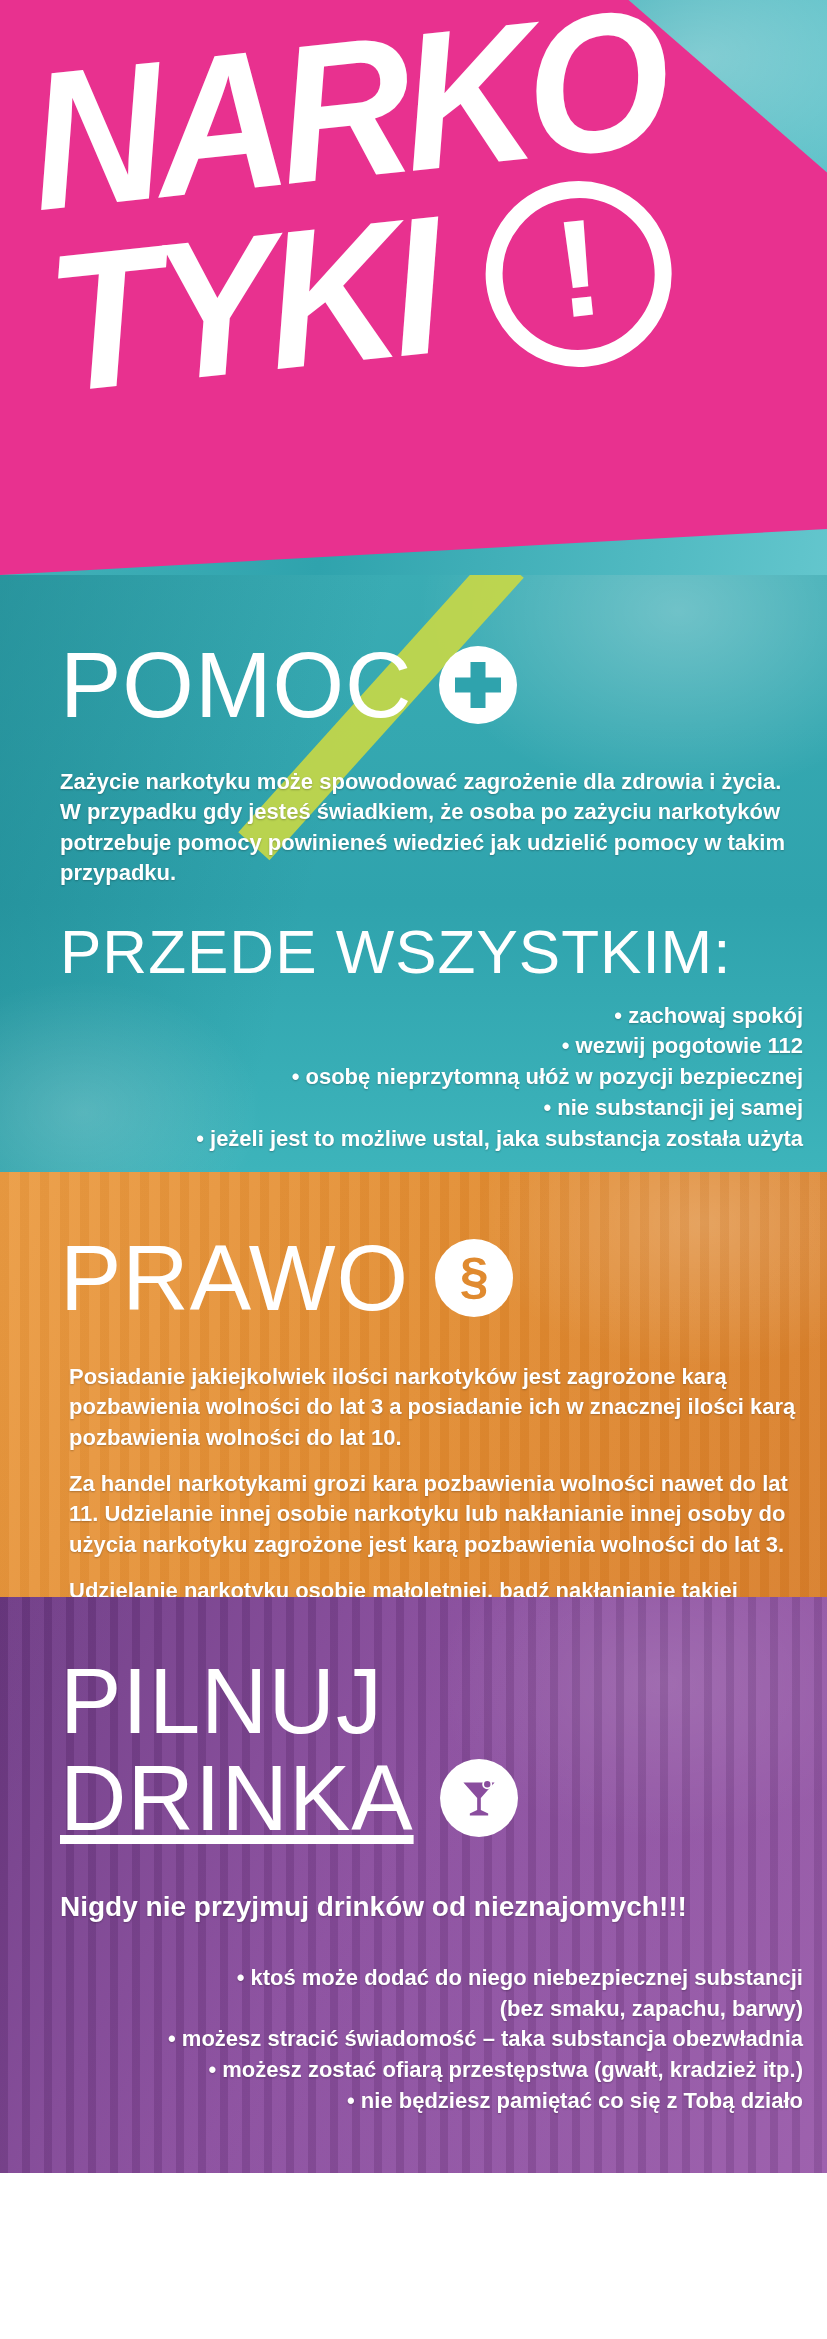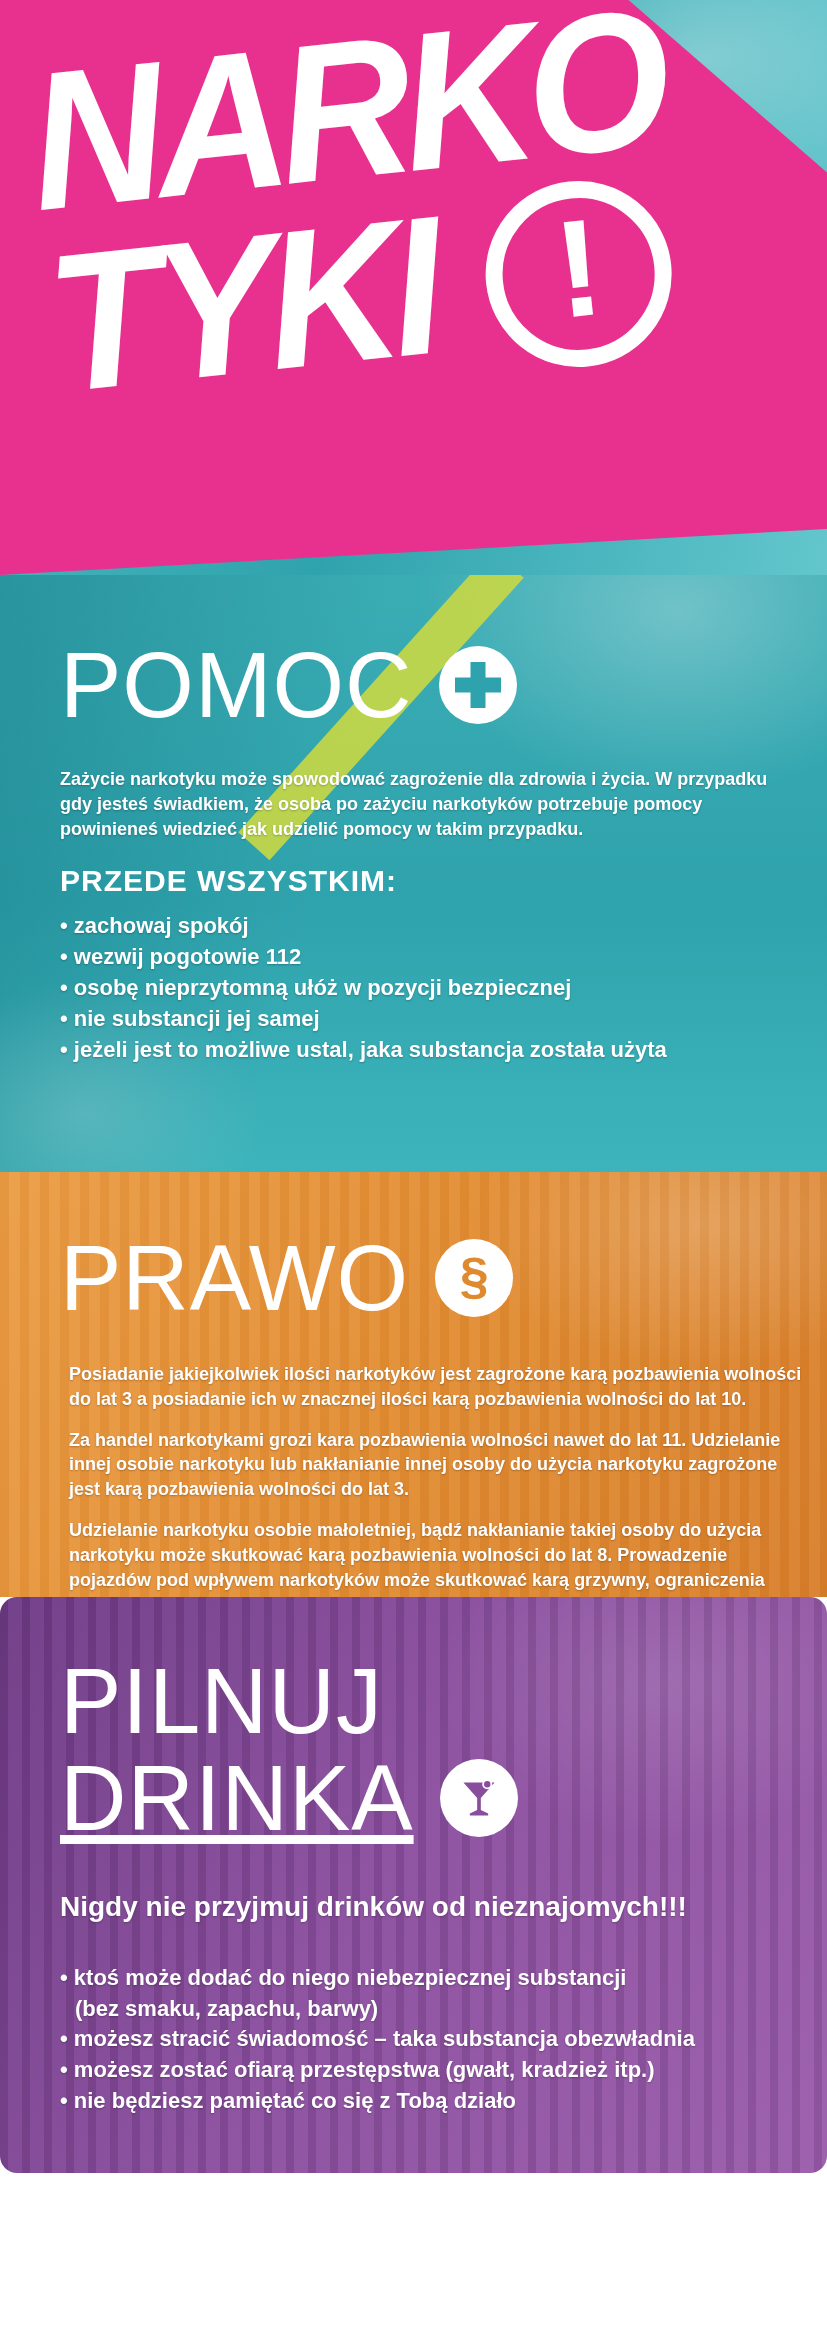--- a/index.html
+++ b/index.html
@@ -19,53 +19,53 @@
   .excl-circle { width:186px; height:186px; border:17px solid #fff; border-radius:50%; flex:0 0 auto;
     display:flex; align-items:center; justify-content:center; margin-top:8px; }
   .excl-glyph { font-style:normal; font-weight:bold; font-size:138px; letter-spacing:0; line-height:1; transform:translateY(-6px); }
 
   
   .sec { color:#fff; position:relative; padding:60px 24px 0 60px; overflow:hidden; }
   .sec-heading { display:flex; align-items:center; gap:26px; position:relative; z-index:2; }
   .sec-heading .hword { font-size:92px; font-weight:400; line-height:1; letter-spacing:1px; }
   .icon-circle { width:78px; height:78px; background:#fff; border-radius:50%; flex:0 0 auto;
     display:flex; align-items:center; justify-content:center; }
-  .btext { font-weight:bold; font-size:18px; line-height:1.38; text-shadow:0 1px 2px rgba(0,0,0,0.25);
+  .btext { font-weight:bold; font-size:22px; line-height:1.38; text-shadow:0 1px 2px rgba(0,0,0,0.25);
     position:relative; z-index:2; max-width:740px; }
-  .bullets div { font-weight:bold; font-size:22px; line-height:1.4; text-shadow:0 1px 2px rgba(0,0,0,0.25); }
+  .bullets div { font-weight:bold; font-size:22px; line-height:1.4; text-shadow:0 1px 2px rgba(0,0,0,0.25);text-align:right; }
 
   
   .pomoc { height:597px; padding-top:64px;
     background: radial-gradient(ellipse 420px 300px at 82% 6%, rgba(255,255,255,0.28), rgba(255,255,255,0) 62%),
                 radial-gradient(ellipse 300px 220px at 10% 90%, rgba(255,255,255,0.18), rgba(255,255,255,0) 60%),
                 linear-gradient(105deg, rgba(20,120,130,0.45) 0%, rgba(20,120,130,0) 40%),
                 linear-gradient(180deg,#3aacb4 0%, #2fa3ad 55%, #3db4bb 100%); }
   .handrail { position:absolute; left:360px; top:-60px; width:42px; height:380px; background:#c9d845;
     transform:rotate(42deg); opacity:0.9; z-index:1; }
   .plus { position:relative; width:46px; height:46px; }
   .plus::before { content:""; position:absolute; left:50%; top:0; width:15px; height:100%; background:#2fa3ad; transform:translateX(-50%); }
   .plus::after  { content:""; position:absolute; top:50%; left:0; height:15px; width:100%; background:#2fa3ad; transform:translateY(-50%); }
   .pomoc-intro { margin-top:36px; }
-  .subheading { margin-top:23px; font-size:30px; font-weight:700; letter-spacing:1px; line-height:1.1; position:relative; z-index:2; }
+  .subheading { margin-top:30px; font-size:62px; font-weight:400; letter-spacing:1px; line-height:1.1; position:relative; z-index:2; }
   .pomoc .bullets { margin-top:14px; position:relative; z-index:2; }
 
   
   .prawo { height:425px;
     background: repeating-linear-gradient(90deg, rgba(120,60,10,0.05) 0 9px, rgba(255,255,255,0.05) 9px 20px),
                 radial-gradient(ellipse 380px 240px at 85% 12%, rgba(255,255,255,0.20), rgba(255,255,255,0) 60%),
                 linear-gradient(115deg,#eb9c43 0%, #e28c31 50%, #d87e2a 100%); }
   .sect-sign { font-size:52px; font-weight:bold; color:#e08a2f; line-height:1; transform:translateY(-2px); }
   .prawo p { margin-top:16px;margin-left:9px; }
   .prawo p:first-of-type { margin-top:38px; }
 
   
   .drink { height:576px; padding-top:56px;
     background: repeating-linear-gradient(90deg, rgba(0,0,0,0.08) 0 8px, rgba(255,255,255,0.04) 8px 22px),
                 radial-gradient(ellipse 380px 260px at 80% 15%, rgba(255,255,255,0.12), rgba(255,255,255,0) 60%),
-                linear-gradient(120deg,#6e3a85 0%, #8a4d9e 45%, #9a5cab 100%); border-radius: 17px; }
+                linear-gradient(120deg,#6e3a85 0%, #8a4d9e 45%, #9a5cab 100%); }
   .drink-head { position:relative; z-index:2; }
   .drink-head .hword { font-size:92px; font-weight:400; line-height:1.05; letter-spacing:1px; }
   .drink-row2 { display:flex; align-items:center; gap:26px;text-decoration:underline; }
   .drink-warning { margin-top:42px; font-size:28px; }
   .drink .bullets { margin-top:36px; position:relative; z-index:2; }
   .bullet-sub { padding-left:15px; }
 </style>
 </head>
 <body>
 

